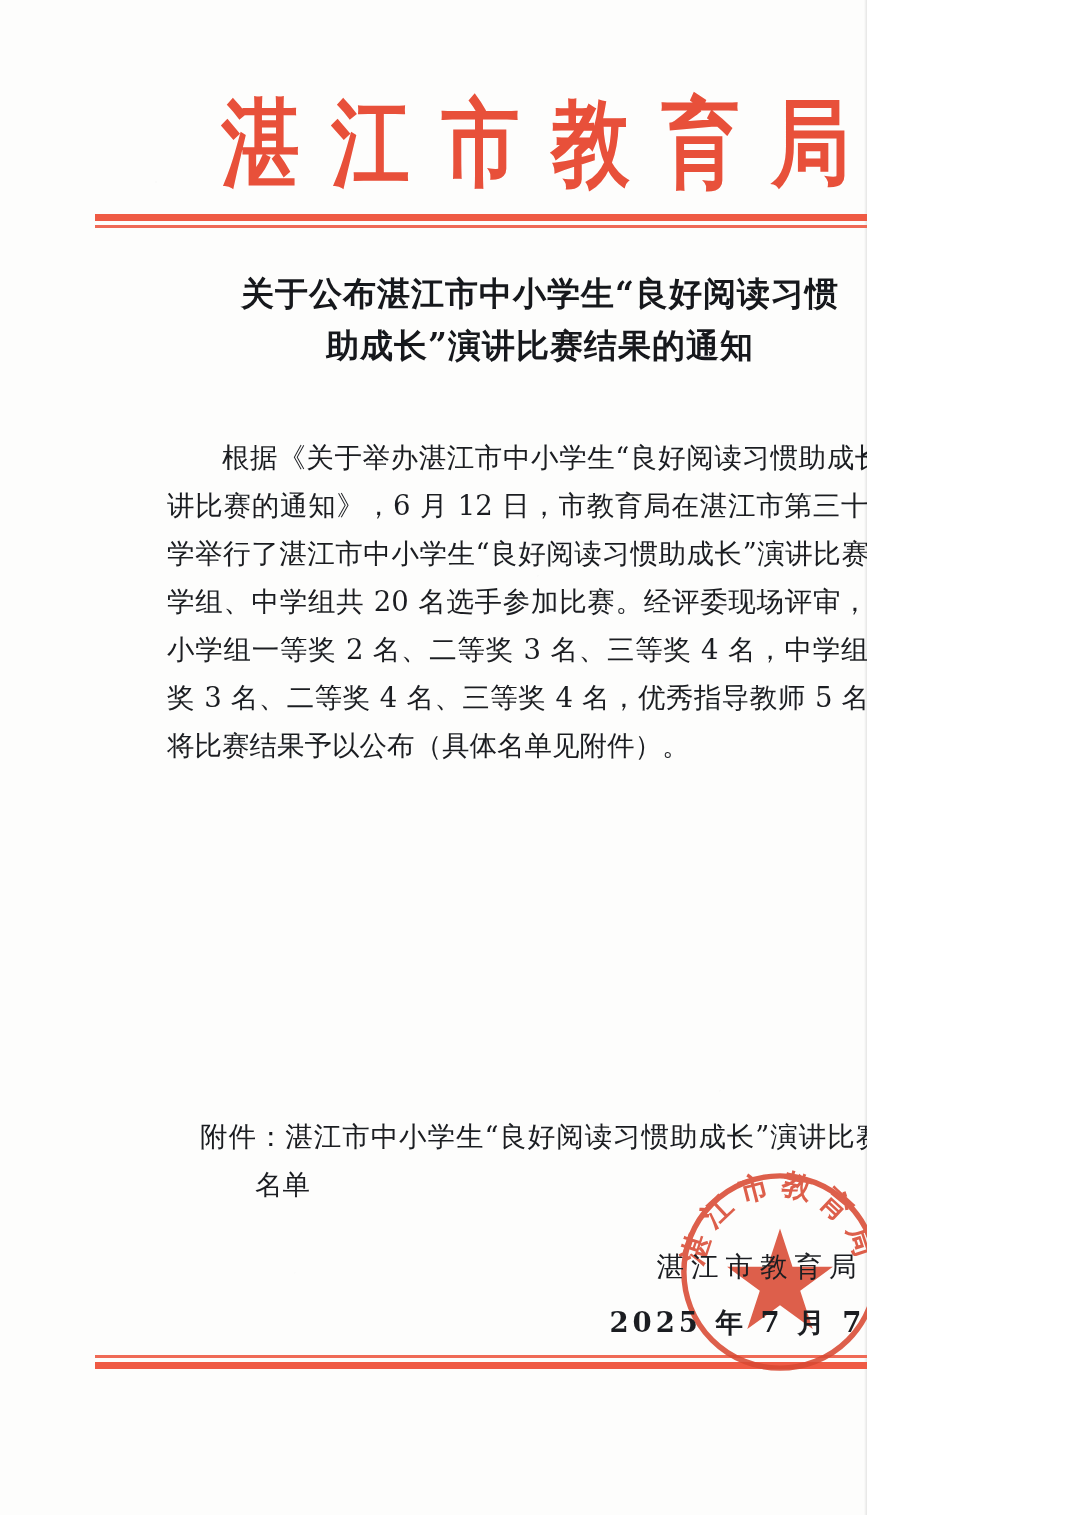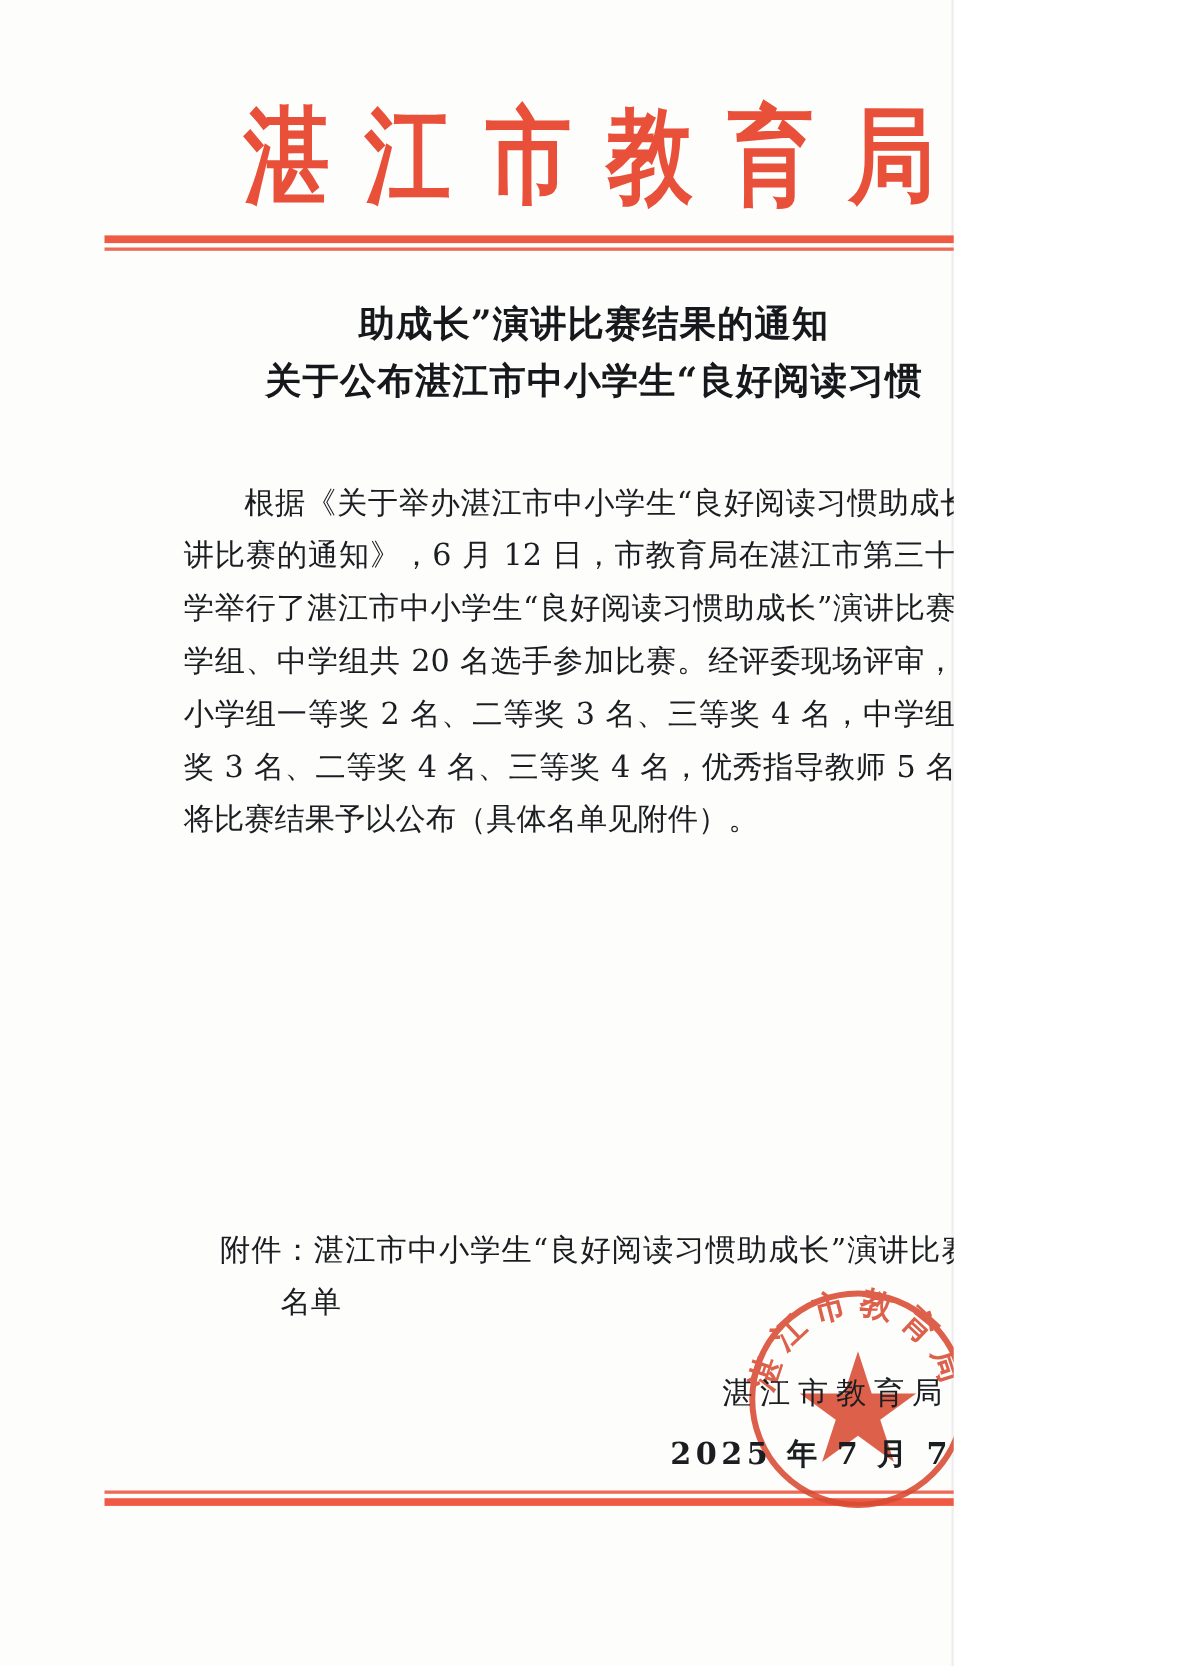--- a/index.html
+++ b/index.html
@@ -184,22 +184,22 @@
     <div class="masthead-title">湛江市教育局</div>
   </div>
 
   <div class="rule-group-top">
     <div class="rule-thick"></div>
     <div class="rule-gap-sm"></div>
     <div class="rule-thin"></div>
   </div>
 
   <div class="doc-title">
+    <span class="t-line">关于公布湛江市中小学生“良好阅读习惯</span>
     <span class="t-line">助成长”演讲比赛结果的通知</span>
-    <span class="t-line">关于公布湛江市中小学生“良好阅读习惯</span>
   </div>
 
   <div class="body-block">
     <p class="para">根据《关于举办湛江市中小学生“良好阅读习惯助成长”演讲比赛的通知》，6 月 12 日，市教育局在湛江市第三十六小学举行了湛江市中小学生“良好阅读习惯助成长”演讲比赛，小学组、中学组共 20 名选手参加比赛。经评委现场评审，评出小学组一等奖 2 名、二等奖 3 名、三等奖 4 名，中学组一等奖 3 名、二等奖 4 名、三等奖 4 名，优秀指导教师 5 名，现将比赛结果予以公布（具体名单见附件）。</p>
   </div>
 
   <div class="attachment">
     <span class="att-hang">附件：湛江市中小学生“良好阅读习惯助成长”演讲比赛获奖名单</span>
   </div>
 

